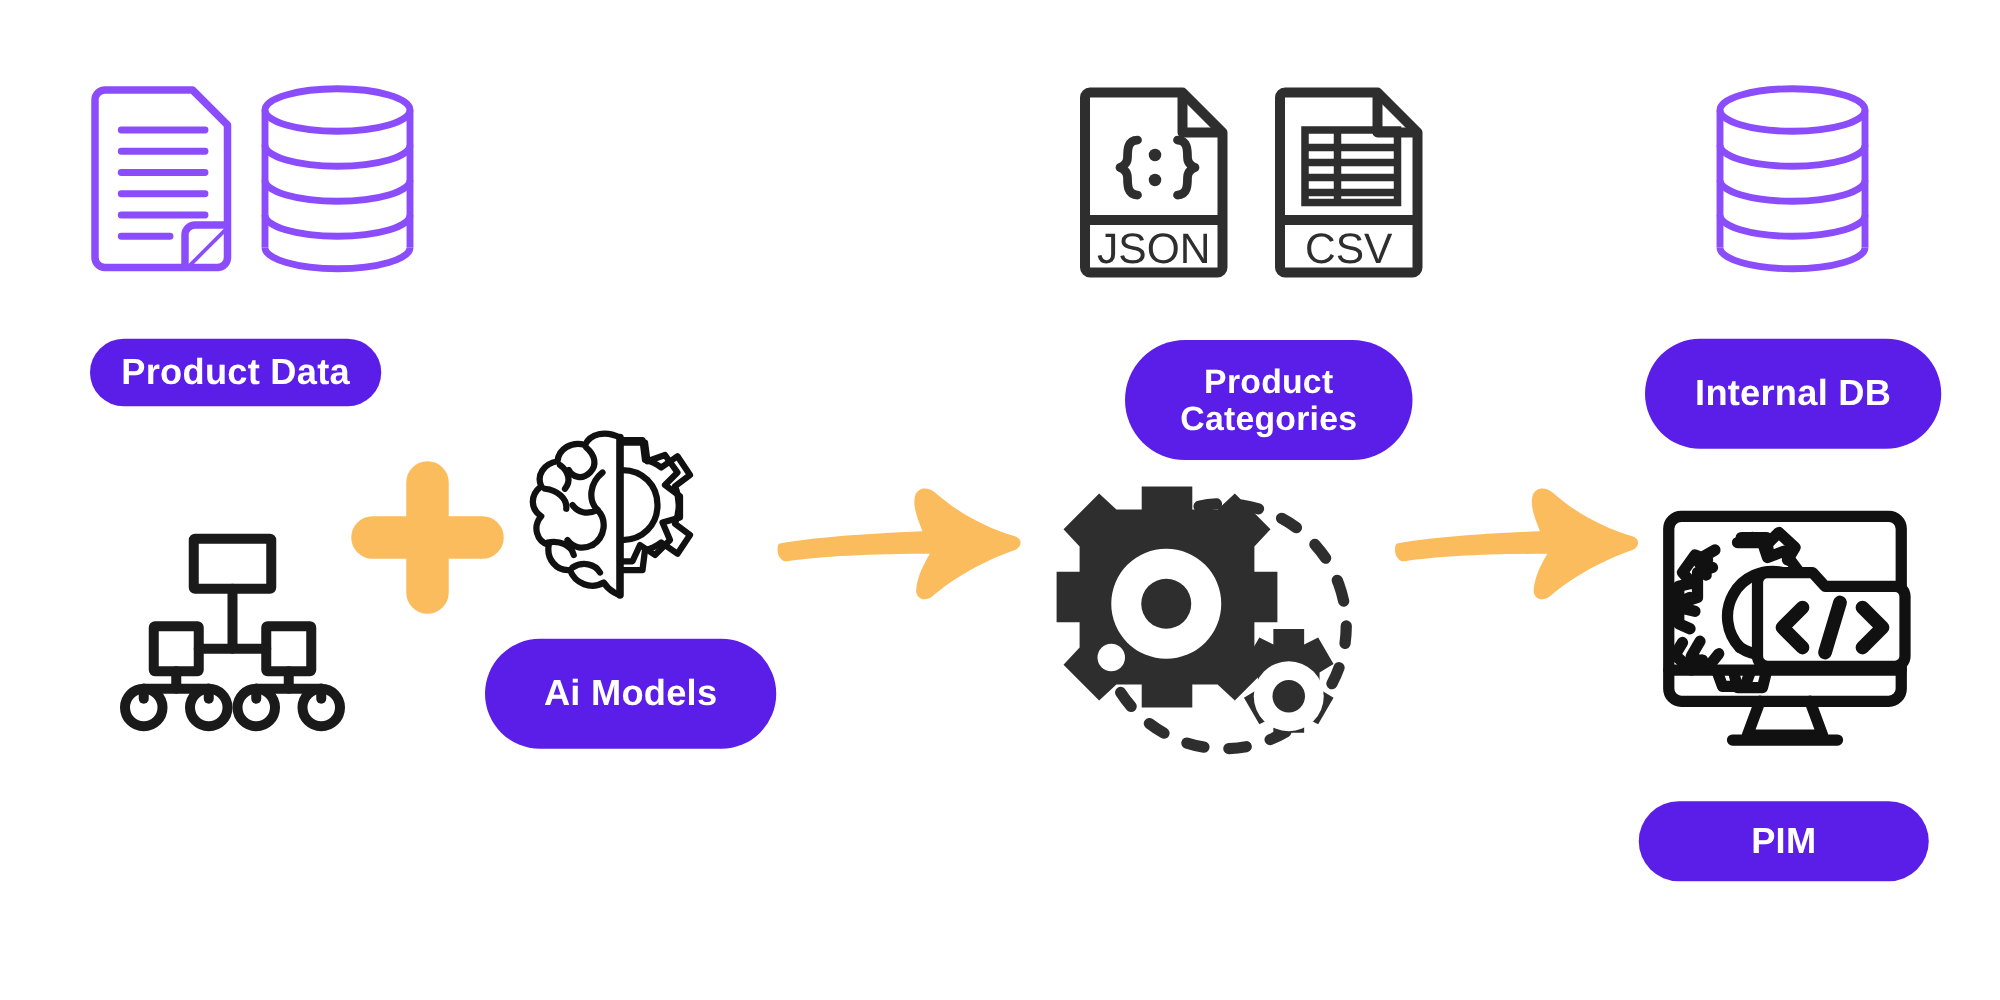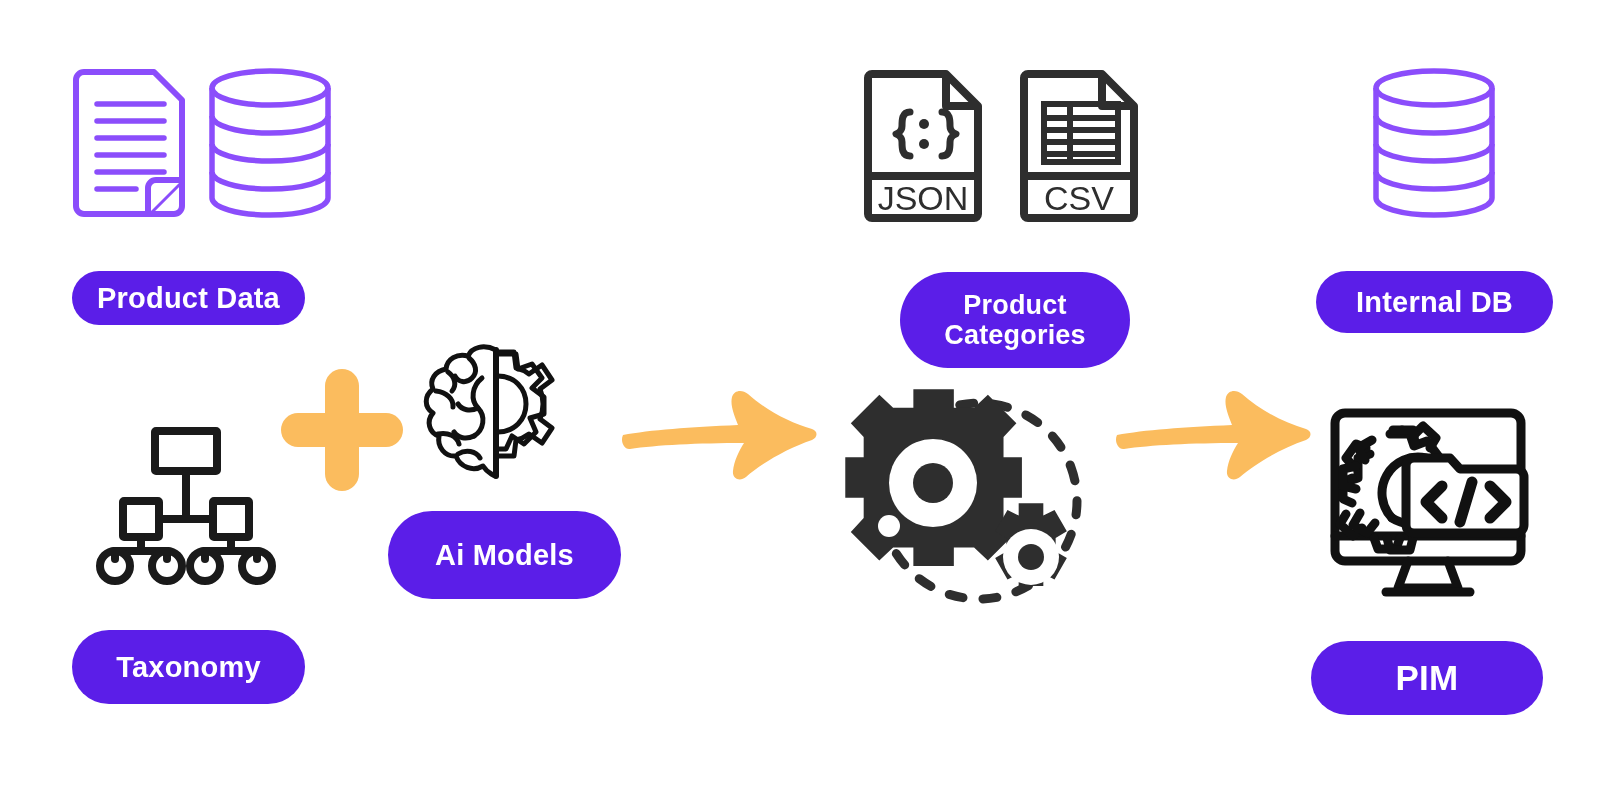--- a/index.html
+++ b/index.html
@@ -26,22 +26,22 @@
     box-sizing:border-box;
     padding:0 10px;
     white-space:pre-line;
   }
 
   .badge-product-data{left:72px;top:271px;width:233px;height:54px;font-size:29px;}
   .badge-taxonomy{left:72px;top:630px;width:233px;height:74px;font-size:29px;}
   .badge-ai-models{left:388px;top:511px;width:233px;height:88px;font-size:29px;}
   .badge-product-categories{left:900px;top:256px;width:230px;height:96px;font-size:27px;margin-top:16px;}
   .badge-fit-products{left:865px;top:641px;width:243px;height:74px;font-size:29px;}
-  .badge-internal-db{left:1316px;top:271px;width:237px;height:62px;font-size:29px;}
-  .badge-pim{left:1311px;top:641px;width:232px;height:74px;font-size:35px;}
+  .badge-internal-db{left:1316px;top:271px;width:237px;height:88px;font-size:29px;}
+  .badge-pim{left:1311px;top:641px;width:232px;height:64px;font-size:29px;}
 
   
   .ic{position:absolute;}
   .ic svg{display:block;overflow:visible;}
 
   .ic-doc{left:70px;top:68px;}
   .ic-db1{left:204px;top:68px;}
   .ic-taxonomy{left:95px;top:425px;}
   .ic-plus{left:281px;top:367px;}
   .ic-brain{left:424px;top:344px;}
@@ -107,21 +107,20 @@
         <line x1="110" y1="126" x2="110" y2="134"></line>
         <line x1="162" y1="126" x2="162" y2="134"></line>
         <circle cx="20" cy="141" r="15"></circle>
         <circle cx="72" cy="141" r="15"></circle>
         <circle cx="110" cy="141" r="15"></circle>
         <circle cx="162" cy="141" r="15"></circle>
       </g>
     </svg>
   </div>
 
-  <div class="badge badge-taxonomy">Taxonomy</div>
 
   <div class="ic ic-plus">
     <svg width="122" height="126" viewBox="0 0 122 126">
       <rect x="44" y="2" width="34" height="122" rx="17" fill="#FBBC5E"></rect>
       <rect x="0" y="46" width="122" height="34" rx="17" fill="#FBBC5E"></rect>
     </svg>
   </div>
 
   <div class="ic ic-brain">
     <svg width="150" height="142" viewBox="0 0 150 142">

